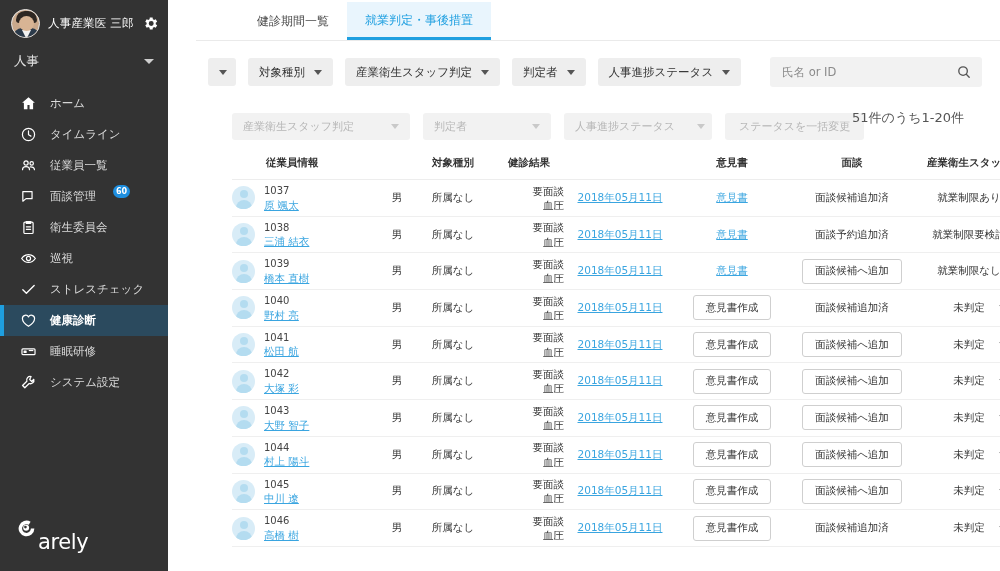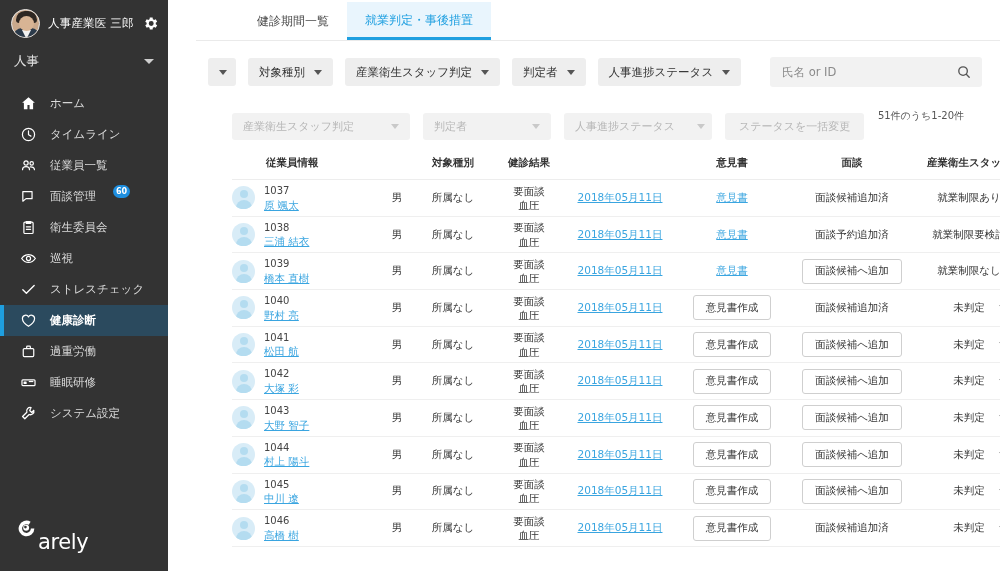--- a/index.html
+++ b/index.html
@@ -133,21 +133,21 @@
     border-radius: 3px; padding: 0 34px 0 12px; font-size: 11.5px;
     color: #555; font-family: inherit; outline: none;
   }
   .search-box::placeholder { color: #8a8a8a; }
   .search-icon {
     position: absolute; right: 10px; top: 7px; width: 16px; height: 16px;
     cursor: pointer;
   }
   .count-text {
     position: absolute; right: 18px; top: 52px;
-    font-size: 10px; color: #555; white-space: nowrap;
+    font-size: 13px; color: #555; white-space: nowrap;
   }
 
   .bulk-bar {
     display: flex; align-items: center; gap: 13px;
     padding: 26px 0 0 36px; flex: 0 0 auto;
   }
   .chip-disabled {
     background: #f2f2f2; border-radius: 3px; height: 27px;
     display: flex; align-items: center; padding: 0 11px;
     font-size: 11px; color: #b6b6b6; white-space: nowrap;
@@ -197,21 +197,21 @@
     content: ""; position: absolute; left: 7.5px; top: 4px;
     width: 8px; height: 8px; border-radius: 50%; background: #b4dcf0;
   }
   .emp-avatar::after {
     content: ""; position: absolute; left: 3.5px; top: 14px;
     width: 16px; height: 11px; border-radius: 8px 8px 0 0; background: #b4dcf0;
   }
   .emp-text { display: flex; flex-direction: column; line-height: 1.35; }
   .emp-id { font-size: 10px; color: #444; }
   .emp-name { font-size: 10.5px; color: #3aa5e0; text-decoration: underline; cursor: pointer; }
-  .two-line { line-height: 1.35; }
+  .two-line { line-height: 1.35; text-align: right; }
   .link-date { color: #3aa5e0; text-decoration: underline; cursor: pointer; font-size: 10.5px; }
   .link-opin { color: #3aa5e0; text-decoration: underline; cursor: pointer; font-size: 10.5px; }
   .cell-btn {
     display: inline-flex; align-items: center; justify-content: center;
     border: 1px solid #cfcfcf; border-radius: 3px; background: #fff;
     font-size: 10.5px; color: #333; height: 25px; padding: 0 12px;
     cursor: pointer; white-space: nowrap; font-family: inherit;
   }
   .judge-cell { display: flex; align-items: center; justify-content: center; gap: 14px; cursor: pointer; }
   .judge-cell .caret {
@@ -305,27 +305,20 @@
         <span class="nav-label">ストレスチェック</span>
       </div>
 
       <div class="nav-item active">
         <svg class="nav-ico" viewBox="0 0 24 24" fill="none" stroke="#ffffff" stroke-width="1.7">
             <path d="M12 20.2S3.4 14.8 3.4 9.2A4.6 4.6 0 0112 6.9a4.6 4.6 0 018.6 2.3c0 5.6-8.6 11-8.6 11z" stroke-linejoin="round"></path>
           </svg>
         <span class="nav-label">健康診断</span>
       </div>
 
-      <div class="nav-item">
-        <svg class="nav-ico" viewBox="0 0 24 24" fill="none" stroke="#ffffff" stroke-width="1.7">
-            <rect x="4.6" y="7.8" width="14.8" height="11.4" rx="1.5"></rect>
-            <path d="M9.4 7.6V5.6c0-.6.5-1.1 1.1-1.1h3c.6 0 1.1.5 1.1 1.1v2"></path>
-          </svg>
-        <span class="nav-label">過重労働</span>
-      </div>
 
       <div class="nav-item">
         <svg class="nav-ico" viewBox="0 0 24 24" fill="none" stroke="#ffffff" stroke-width="1.7">
             <rect x="2.8" y="8.4" width="18.4" height="8" rx="1.3"></rect>
             <rect x="5" y="10.6" width="4.4" height="3.6" rx=".8" fill="#ffffff" stroke="none"></rect>
             <path d="M12.4 10.6h6.4"></path>
           </svg>
         <span class="nav-label">睡眠研修</span>
       </div>
 

